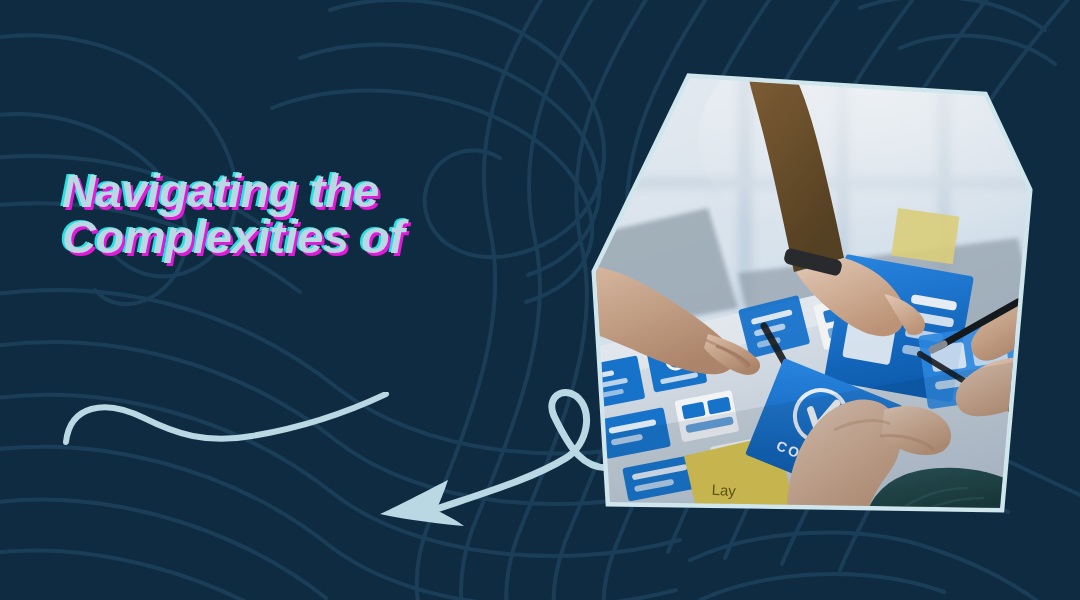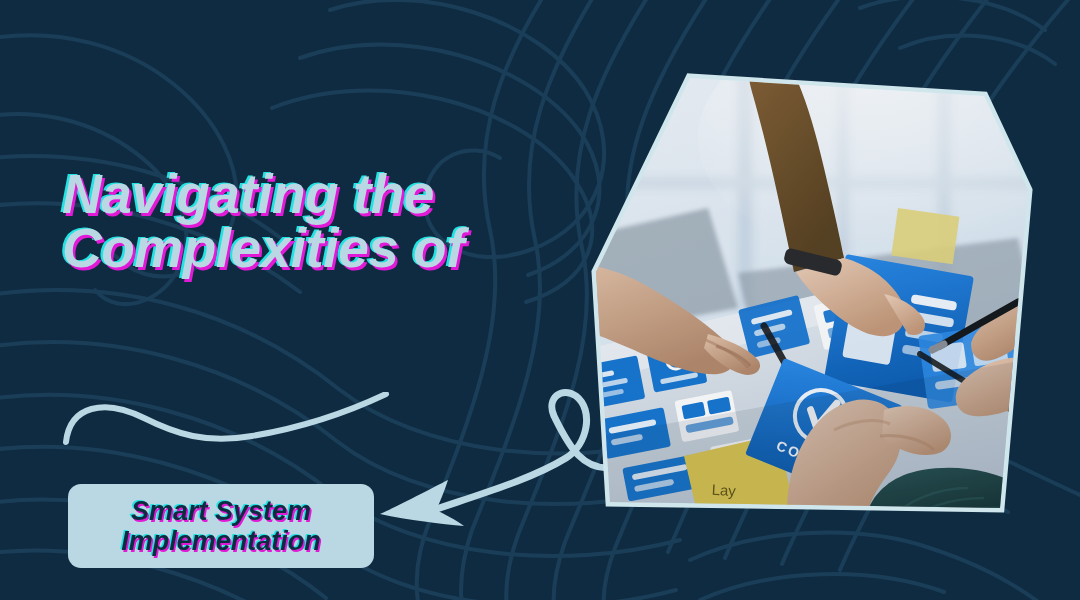--- a/index.html
+++ b/index.html
@@ -23,21 +23,21 @@
     position:absolute; inset:0;
     width:1080px; height:600px;
     pointer-events:none;
   }
 
   
   #headline {
     position:absolute;
     left:62px; top:168px;
     width:600px;
-    font-size:55px;
+    font-size:47px;
     font-weight:700;
     font-style:italic;
     line-height:0.98;
     letter-spacing:-0.5px;
     color:#b9d8e3;
     text-shadow:
        2.5px 2.5px 0 #e319d8,
       -2.5px -1px 0 #22e3e3;
     white-space:pre-line;
   }
@@ -135,24 +135,20 @@
     <path d="M10 50 C 14 14, 48 6, 88 26 C 120 42, 150 52, 196 44 C 250 35, 292 20, 330 2" fill="none" stroke="#b9d8e3" stroke-width="6" stroke-linecap="round"></path>
   </svg>
 
   <svg id="loop-arrow" viewBox="0 0 300 160">
     <path d="M248 78 C 212 88, 196 52, 184 28 C 176 10, 192 -2, 206 8
              C 224 22, 218 56, 196 70 C 160 92, 110 106, 52 126" fill="none" stroke="#b9d8e3" stroke-width="7" stroke-linecap="round"></path>
     <path d="M10 126 C 28 118, 62 100, 78 92 C 74 104, 70 114, 66 122
              C 74 126, 86 132, 94 138 C 72 136, 38 132, 10 126 Z" fill="#b9d8e3"></path>
   </svg>
 
-  <div id="subtitle-box">
-    <span id="subtitle-text">Smart System
-Implementation</span>
-  </div>
 
   <div id="photo-frame">
     <svg id="photo-clip" viewBox="0 0 448 470">
       <defs>
         <clipPath id="hexclip">
           <path d="M102 20 L 396 38 L 440 132 L 412 450 L 22 444 L 8 214 Z"></path>
         </clipPath>
 
         <linearGradient id="windowGrad" x1="0" y1="0" x2="0.3" y2="1">
           <stop offset="0%" stop-color="#f3f7fb"></stop>

